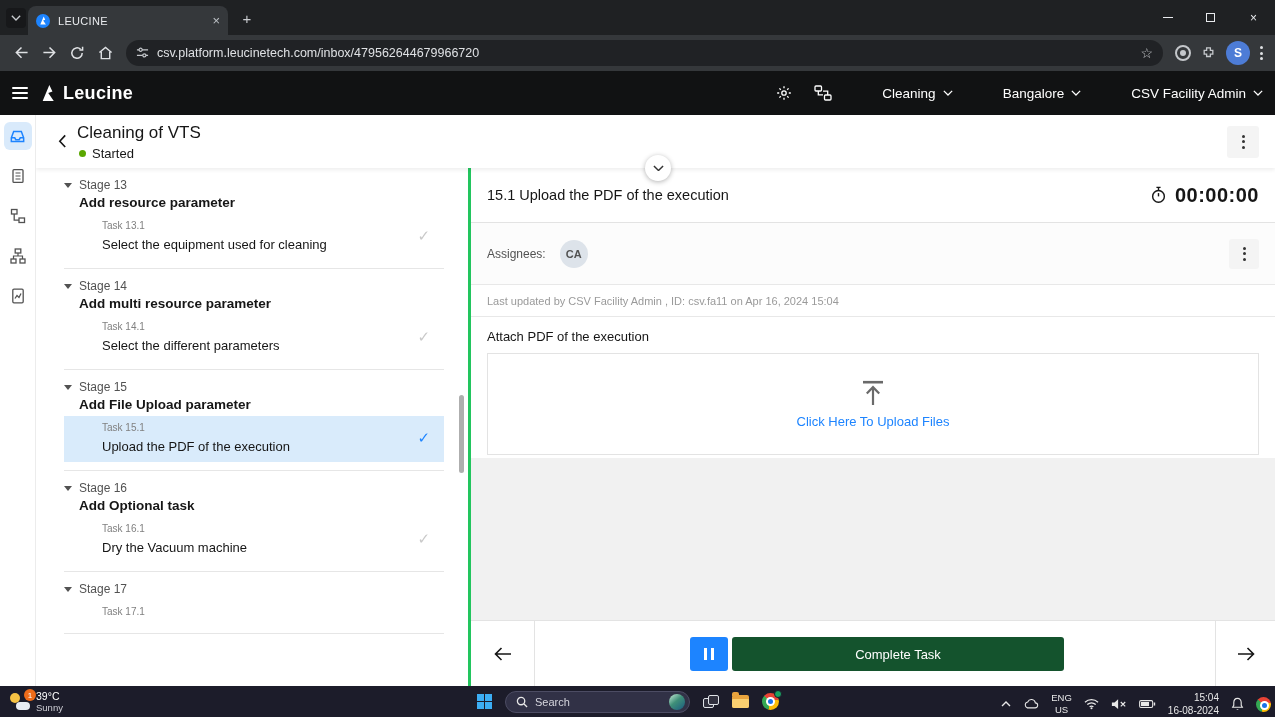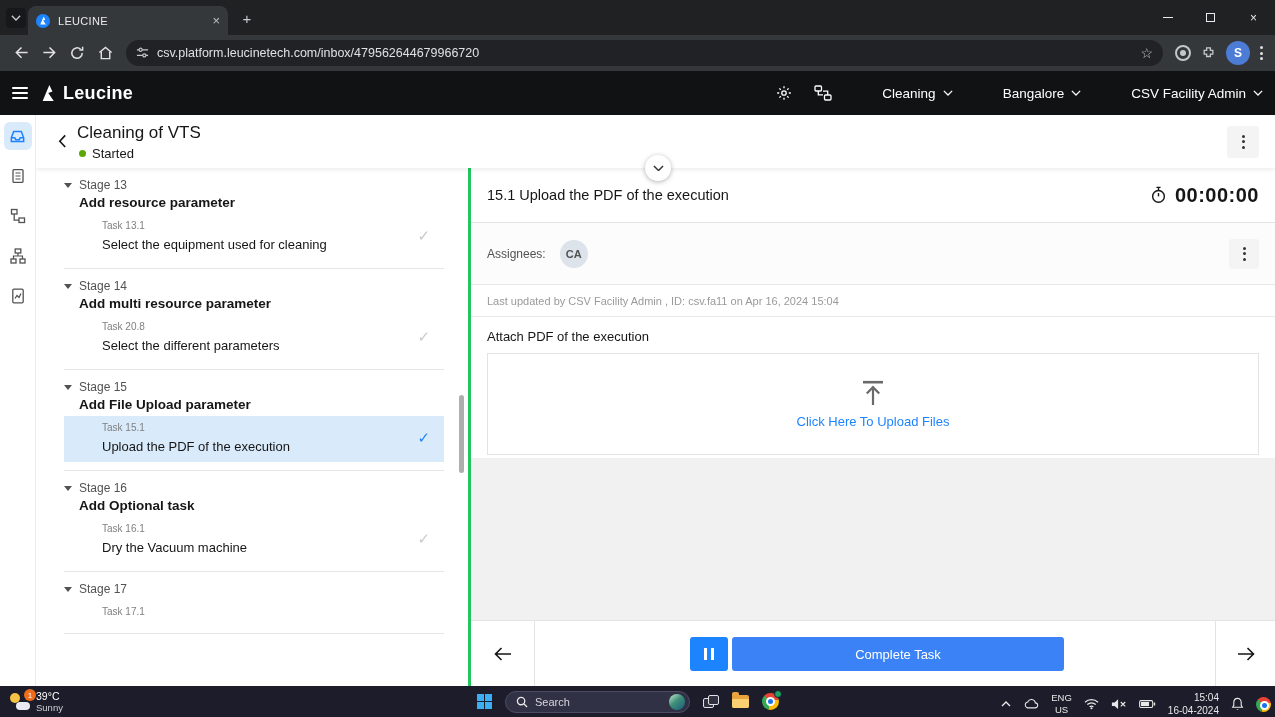--- a/index.html
+++ b/index.html
@@ -90,21 +90,21 @@
   .rp-attach { padding:12px 16px 0; }
   .attach-label { font-size:13px; color:#161616; margin-bottom:9px; }
   .dropzone { height:102px; border:1px solid #e3e3e3; background:#fff; display:flex; flex-direction:column; align-items:center; justify-content:center; gap:8px; color:#6a6a6a; }
   .upload-link { font-size:13px; color:#1d84ff; }
   .rp-gray { position:absolute; left:0; right:0; top:290px; height:162px; background:#f1f1f1; }
   .rp-footer { position:absolute; left:0; right:0; bottom:0; height:66px; background:#fff; border-top:1px solid #e3e3e3; }
   .fw-cell-left { position:absolute; left:0; top:0; width:64px; height:100%; border-right:1px solid #e3e3e3; display:flex; align-items:center; justify-content:center; color:#161616; }
   .fw-cell-right { position:absolute; right:0; top:0; width:60px; height:100%; border-left:1px solid #e3e3e3; display:flex; align-items:center; justify-content:center; color:#161616; }
   .pause-btn { position:absolute; left:219px; top:16px; width:38px; height:34px; background:#1d84ff; border-radius:3px; display:flex; align-items:center; justify-content:center; gap:4px; }
   .pause-btn i { width:3px; height:12px; background:#fff; }
-  .complete-btn { position:absolute; left:261px; top:16px; width:332px; height:34px; background:#3b82f6; border-radius:3px; color:#fff; font-size:13px; display:flex; align-items:center; justify-content:center; }
+  .complete-btn { position:absolute; left:261px; top:16px; width:332px; height:34px; background:#14532d; border-radius:3px; color:#fff; font-size:13px; display:flex; align-items:center; justify-content:center; }
 
   
   .taskbar { position:absolute; left:0; right:0; bottom:0; height:31px; background:#1c1c2a; color:#e8e8e8; }
   .tb-weather { position:absolute; left:4px; top:2px; height:27px; display:flex; align-items:center; gap:6px; padding:0 6px; }
   .w-icon { position:relative; width:20px; height:17px; }
   .w-sun { position:absolute; left:0; top:0; width:10px; height:10px; border-radius:50%; background:#f6c244; }
   .w-cloud { position:absolute; right:0; bottom:0; width:14px; height:8px; border-radius:5px; background:#e8ecf2; }
   .w-badge { position:absolute; left:14px; top:-4px; min-width:12px; height:12px; border-radius:6px; background:#ef6c1a; color:#fff; font-size:8px; display:flex; align-items:center; justify-content:center; padding:0 2px; }
   .w-temp { font-size:10.5px; color:#fff; line-height:1.2; }
   .w-cond { font-size:9.5px; color:#cfcfd6; line-height:1.2; }
@@ -343,21 +343,21 @@
     </div>
 
     <div class="stage-block">
       <div class="stage-head">
         <span class="tri"></span>
         <span class="stage-label">Stage 14</span>
       </div>
       <div class="stage-name">Add multi resource parameter</div>
       <div class="task-row">
         <div>
-          <div class="task-id">Task 20.8</div>
+          <div class="task-id">Task 14.1</div>
           <div class="task-name">Select the different parameters</div>
         </div>
         <span class="task-check">✓</span>
       </div>
     </div>
 
     <div class="stage-block">
       <div class="stage-head">
         <span class="tri"></span>
         <span class="stage-label">Stage 15</span>
@@ -545,21 +545,21 @@
       </span>
       <span>
         <svg viewBox="0 0 19 9" width="17">
             <rect x=".7" y=".7" width="14.6" height="7.6" rx="1.5" fill="none" stroke="#e8e8e8" stroke-width="1.2"></rect>
             <rect x="16.5" y="2.8" width="1.6" height="3.4" fill="#e8e8e8"></rect>
             <rect x="2.2" y="2.2" width="9" height="4.6" fill="#e8e8e8"></rect>
           </svg>
       </span>
       <span class="tb-clock">
         <div>15:04</div>
-        <div>16-04-2024</div>
+        <div>16-08-2024</div>
       </span>
       <span>
         <svg viewBox="0 0 14 15" width="13">
             <path d="M7 1.5 C4.5 1.5 3 3.5 3 6 v3 L1.8 11 h10.4 L11 9 V6 C11 3.5 9.5 1.5 7 1.5 Z" fill="none" stroke="#e8e8e8" stroke-width="1.2"></path>
             <path d="M5.8 13 a1.3 1.3 0 0 0 2.4 0" fill="#e8e8e8"></path>
           </svg>
       </span>
       <span class="chrome-icon" style="width:15px;height:15px;"></span>
     </div>
   </div>

